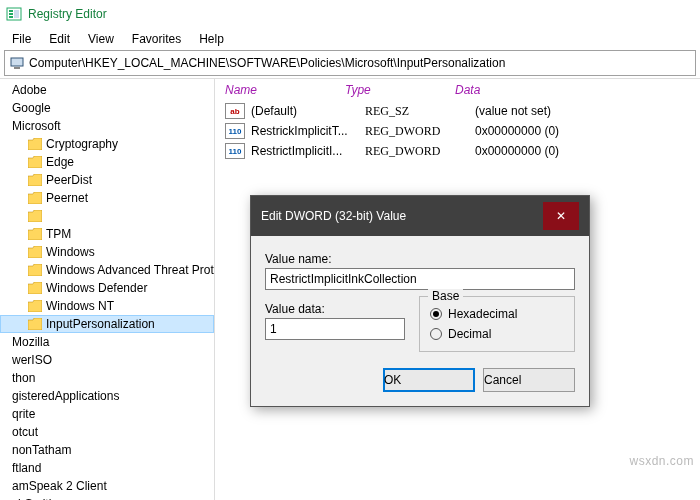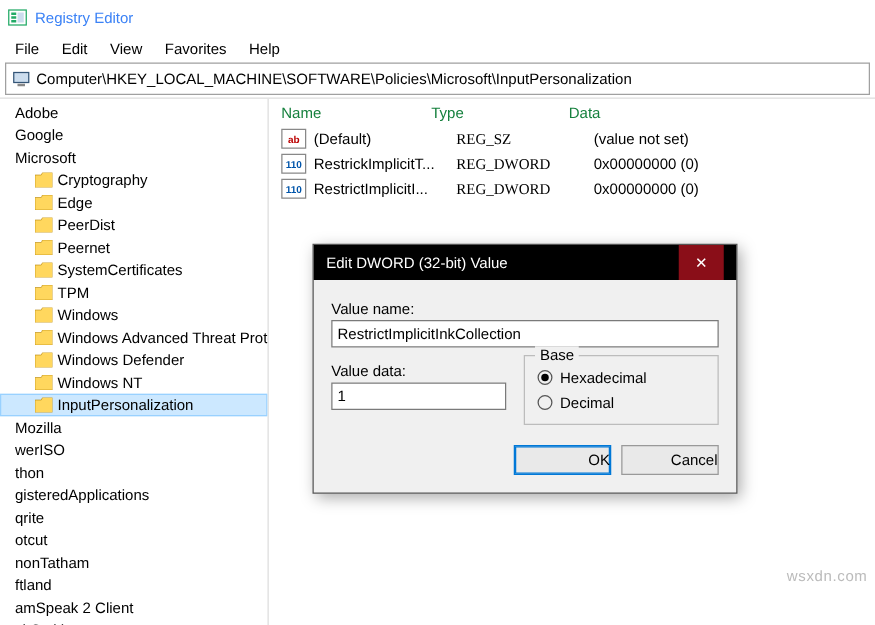--- a/index.html
+++ b/index.html
@@ -1,67 +1,67 @@
 <!DOCTYPE html>
 <html><head>
 <meta charset="utf-8">
 <style>
   * { box-sizing: border-box; font-family: "Segoe UI", Tahoma, sans-serif; font-size: 12px; }
   html, body { margin: 0; padding: 0; }
   body { width: 700px; height: 500px; background: #fff; overflow: hidden; position: relative; }
 
   .titlebar { height: 28px; background: #fff; display: flex; align-items: center; padding: 0 6px; border-bottom: 0; }
   .titlebar .icon { width: 16px; height: 16px; margin-right: 6px; display: flex; align-items: center; justify-content: center; }
-  .titlebar .title { font-size: 12px; color: #3b82f6; }
+  .titlebar .title { font-size: 12px; color: #15803d; }
 
   .menubar { height: 20px; display: flex; align-items: flex-end; padding: 0 4px; gap: 2px; }
   .menubar span { padding: 2px 8px; cursor: default; }
 
   .addrbar { height: 26px; border: 1px solid #a0a0a0; margin: 2px 4px; display: flex; align-items: center; padding: 0 4px; background: #fff; }
   .addrbar .addr-icon { width: 16px; height: 16px; margin-right: 4px; display:flex; align-items:center; justify-content:center; }
   .addrbar .addr-text { flex: 1; white-space: nowrap; overflow: hidden; }
 
   .workarea { display: flex; height: calc(500px - 28px - 20px - 30px); border-top: 1px solid #ddd; }
   .tree { width: 215px; border-right: 1px solid #ddd; overflow: hidden; padding: 2px 0; }
   .tree .node { display: flex; align-items: center; height: 18px; padding-left: 6px; white-space: nowrap; }
   .tree .folder-ico { width: 14px; height: 12px; margin-right: 4px; flex: none; }
   .tree .in1 { padding-left: 12px; }
   .tree .in2 { padding-left: 28px; }  
   .tree .sel { background: #cce8ff; border: 1px solid #99d1ff; padding-left: 27px; }
 
   .listpane { flex: 1; position: relative; }
   .listhead { display: flex; height: 22px; align-items: center; padding-left: 10px; }
-  .listhead span { color: #15803d; }
+  .listhead span { color: #a21caf; font-style: italic; }
   .col-name { width: 120px; }
   .col-type { width: 110px; }
   .col-data { flex: 1; }
   .listrow { display: flex; align-items: center; height: 20px; padding-left: 10px; }
   .val-ico { width: 20px; height: 16px; margin-right: 6px; flex:none; display:flex; align-items:center; justify-content:center; border:1px solid #888; font-size:8px; font-weight:bold; }
   .val-ico.str { color:#b00; }
   .val-ico.bin { color:#05a; }
   .listrow .c-name { width: 114px; white-space:nowrap; overflow:hidden; text-overflow:ellipsis; }
   .listrow .c-type { width: 110px; font-family: Liberation Serif, serif; }
   .listrow .c-data { flex:1; }
 
   
   .dialog { position: absolute; left: 250px; top: 195px; width: 340px; background: #f0f0f0; border: 1px solid #555; box-shadow: 3px 3px 12px rgba(0,0,0,0.35); }
-  .dlg-title { height: 28px; background: #000000; color: #fff; display: flex; align-items: center; padding: 0 10px; justify-content: space-between; }
+  .dlg-title { height: 40px; background: #404040; color: #fff; display: flex; align-items: center; padding: 0 10px; justify-content: space-between; }
   .dlg-close { width: 36px; height: 28px; display:flex; align-items:center; justify-content:center; color:#fff; font-size:14px; background:#8a0e18; }
   .dlg-body { padding: 10px 14px 14px 14px; }
   .lbl { display:block; margin: 6px 0 2px 0; }
   .txt { width: 100%; height: 22px; border:1px solid #7a7a7a; padding: 2px 4px; background:#fff; font-family: inherit; font-size:12px; }
   .row2 { display:flex; gap: 14px; margin-top: 6px; }
   .vd { flex: 0 0 140px; }
   .base { flex:1; border:1px solid #bcbcbc; padding: 4px 10px 10px 10px; position:relative; }
   .base .legend { position:absolute; top:-8px; left:8px; background:#f0f0f0; padding:0 4px; }
   .radio-row { display:flex; align-items:center; gap:6px; margin-top:6px; }
   .radio { width:12px; height:12px; border-radius:50%; border:1px solid #555; display:flex; align-items:center; justify-content:center; }
   .radio.checked::after { content:""; width:6px; height:6px; border-radius:50%; background:#000; display:block; }
   .btnrow { display:flex; justify-content:flex-end; gap:8px; margin-top:16px; }
-  .btn { width:78px; height:24px; border:1px solid #999; background:#e9e9e9; display:flex; align-items:center; justify-content:flex-end; }
+  .btn { width:92px; height:24px; border:1px solid #999; background:#e9e9e9; display:flex; align-items:center; justify-content:flex-start; }
   .btn.default { border:1px solid #0078d7; box-shadow: inset 0 0 0 1px #0078d7; }
   .watermark { position:absolute; right:6px; bottom:32px; color:#bbb; font-size:12px; letter-spacing:0.5px; pointer-events:none; }
 </style>
 </head>
 <body>
 
 <div class="titlebar">
   <span class="icon">
     <svg width="16" height="16">
         <rect x="1" y="2" width="14" height="12" fill="#fff" stroke="#2a6"></rect>
@@ -125,21 +125,20 @@
       <div class="node in2">
         <svg class="folder-ico" viewBox="0 0 14 12">
           <path d="M0 2 L5 2 L6 0 L14 0 L14 12 L0 12 Z" fill="#ffd75e" stroke="#b8860b" stroke-width="0.5"></path>
         </svg>
         <span>Peernet</span>
       </div>
       <div class="node in2">
         <svg class="folder-ico" viewBox="0 0 14 12">
           <path d="M0 2 L5 2 L6 0 L14 0 L14 12 L0 12 Z" fill="#ffd75e" stroke="#b8860b" stroke-width="0.5"></path>
         </svg>
-        <span>SystemCertificates</span>
       </div>
       <div class="node in2">
         <svg class="folder-ico" viewBox="0 0 14 12">
           <path d="M0 2 L5 2 L6 0 L14 0 L14 12 L0 12 Z" fill="#ffd75e" stroke="#b8860b" stroke-width="0.5"></path>
         </svg>
         <span>TPM</span>
       </div>
       <div class="node in2">
         <svg class="folder-ico" viewBox="0 0 14 12">
           <path d="M0 2 L5 2 L6 0 L14 0 L14 12 L0 12 Z" fill="#ffd75e" stroke="#b8860b" stroke-width="0.5"></path>

